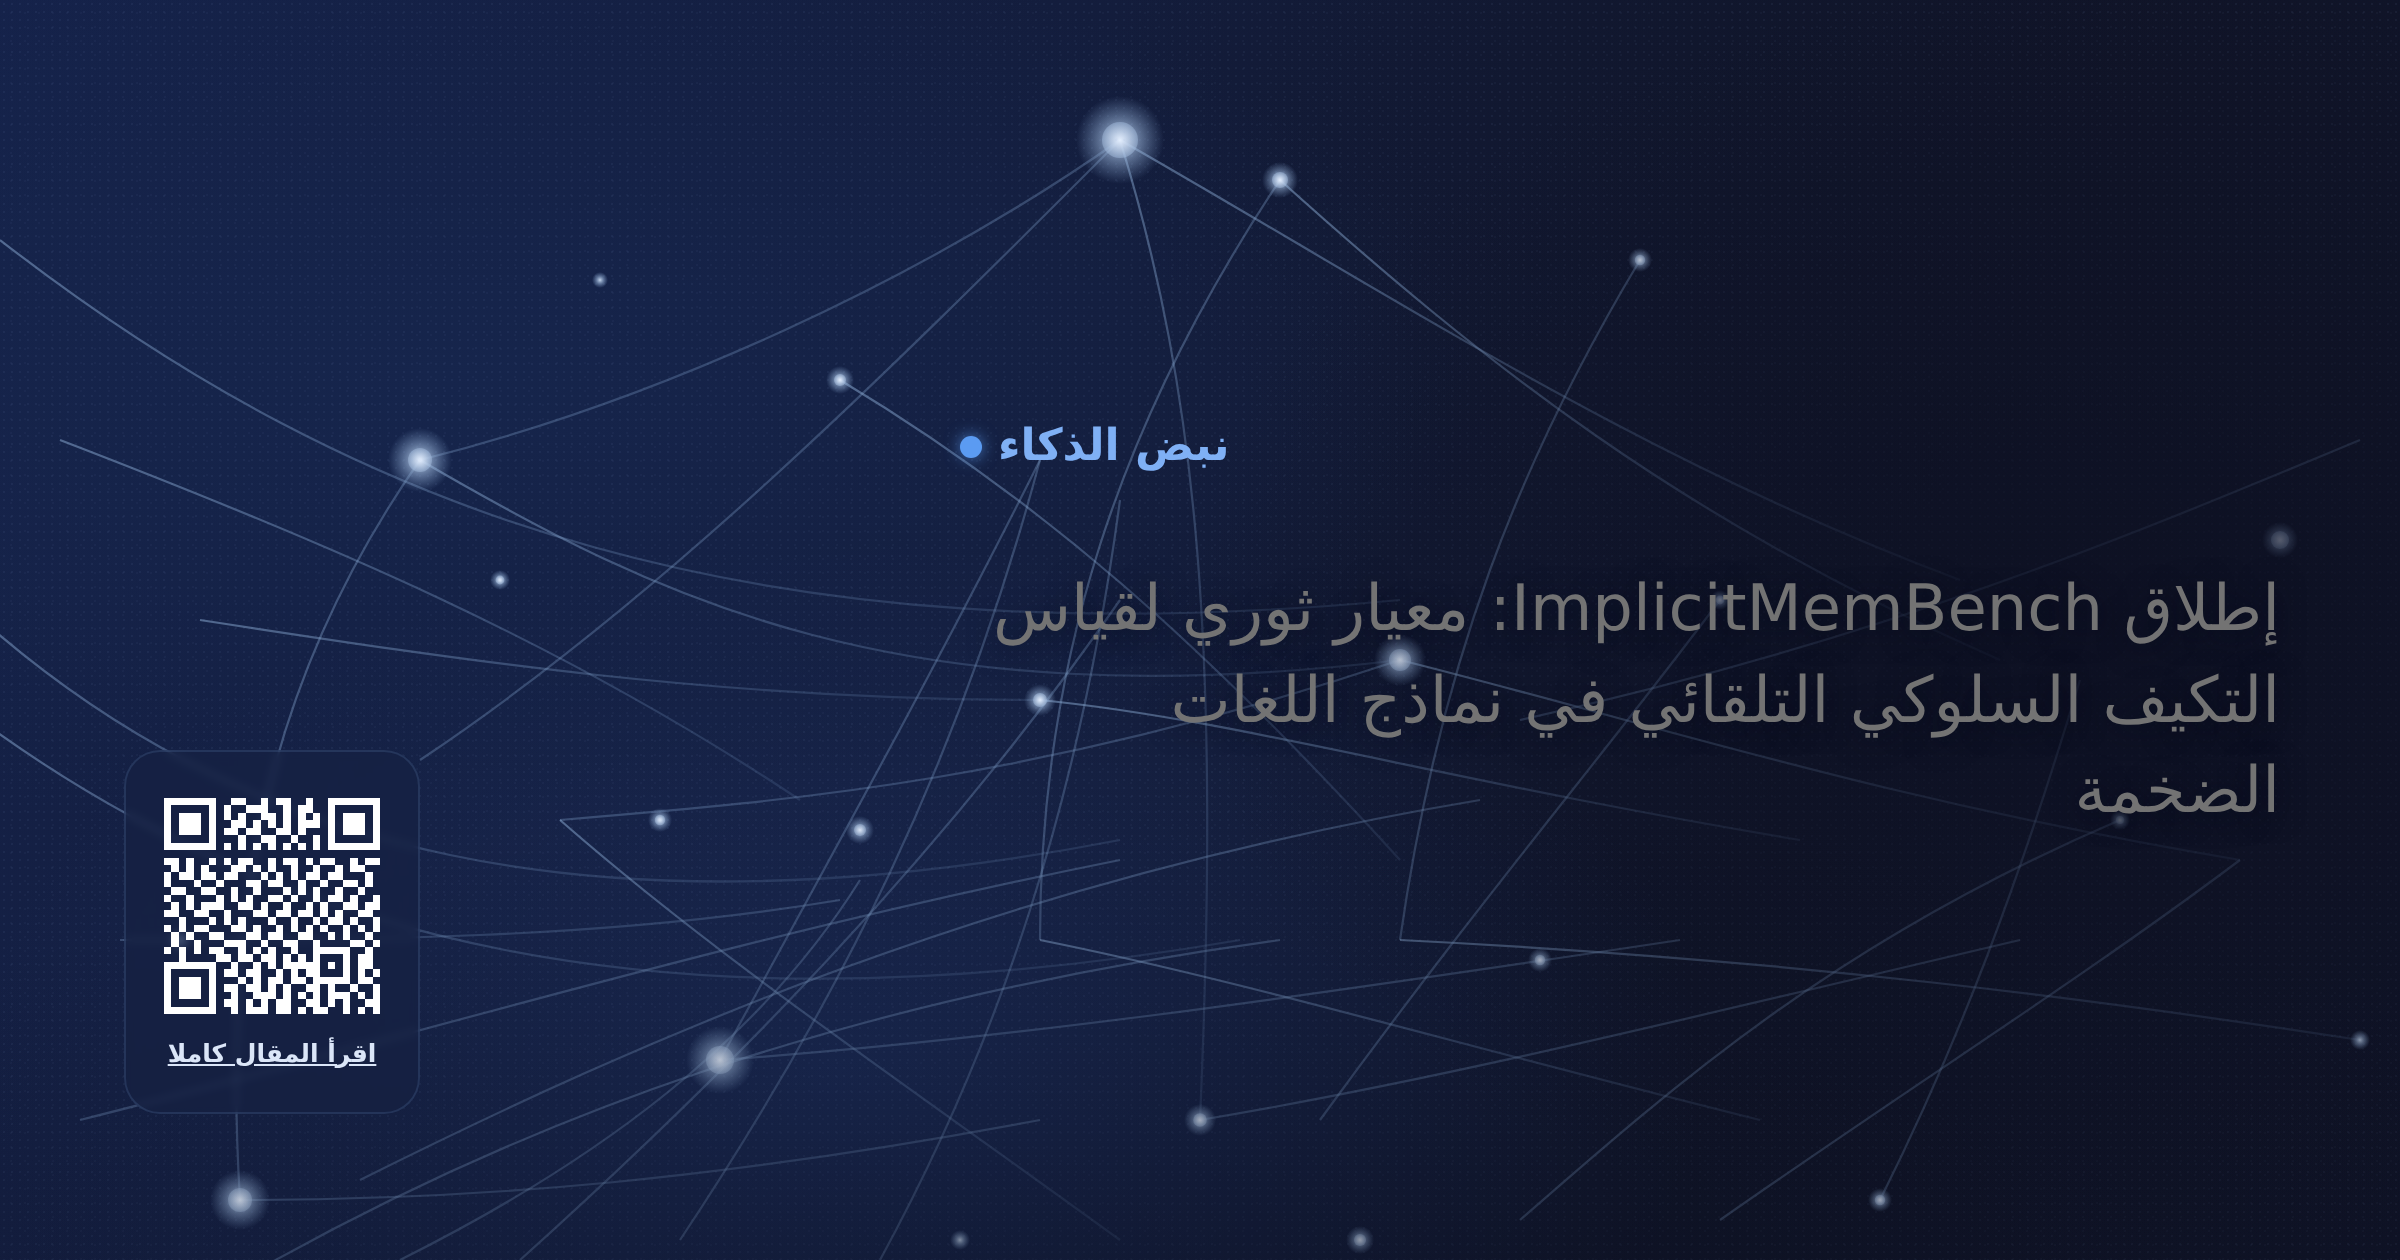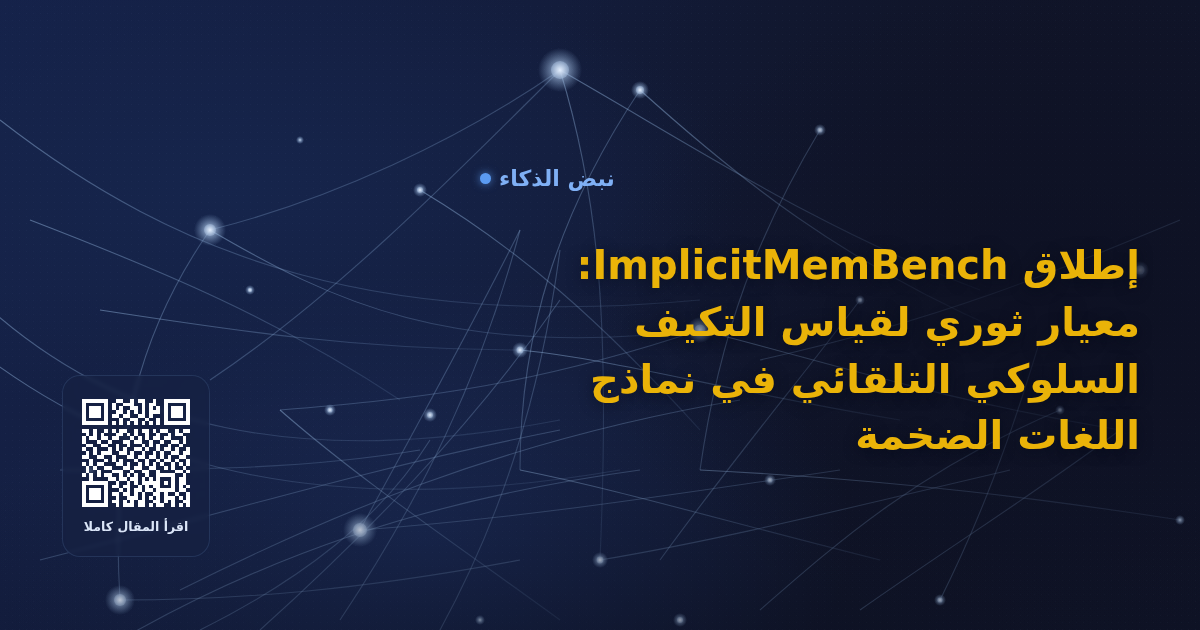--- a/index.html
+++ b/index.html
@@ -93,24 +93,24 @@
     border-radius: 999px;
     background: rgba(30,46,84,.88);
     border: 1px solid rgba(96,140,214,.42);
     color: #8fbcf8;
     font-size: 17px;
     font-weight: bold;
     margin-bottom: 28px;
     white-space: nowrap;
   }
   .headline {
-    font-size: 40px;
+    font-size: 32px;
     line-height: 1.42;
-    font-weight: bold;
-    color: #eab308;
+    font-weight: normal;
+    color: #737373;
     max-width: 660px;
     text-shadow: 0 2px 14px rgba(5,10,25,.6);
     margin: 0;
   }
 
   
   .qr-card {
     position: absolute;
     left: 62px;
     top: 375px;
@@ -132,20 +132,21 @@
     height: 108px;
     background: transparent;
     display: block;
   }
   .qr-box svg { display:block; width:108px; height:108px; }
   .qr-caption {
     font-size: 12.5px;
     font-weight: bold;
     color: #dbe6f8;
     white-space: nowrap;
+    text-decoration: underline;
   }
 </style>
 </head>
 <body>
 
 <div id="card">
 
   <div class="bg-base"></div>
 
   <div class="bg-net">

